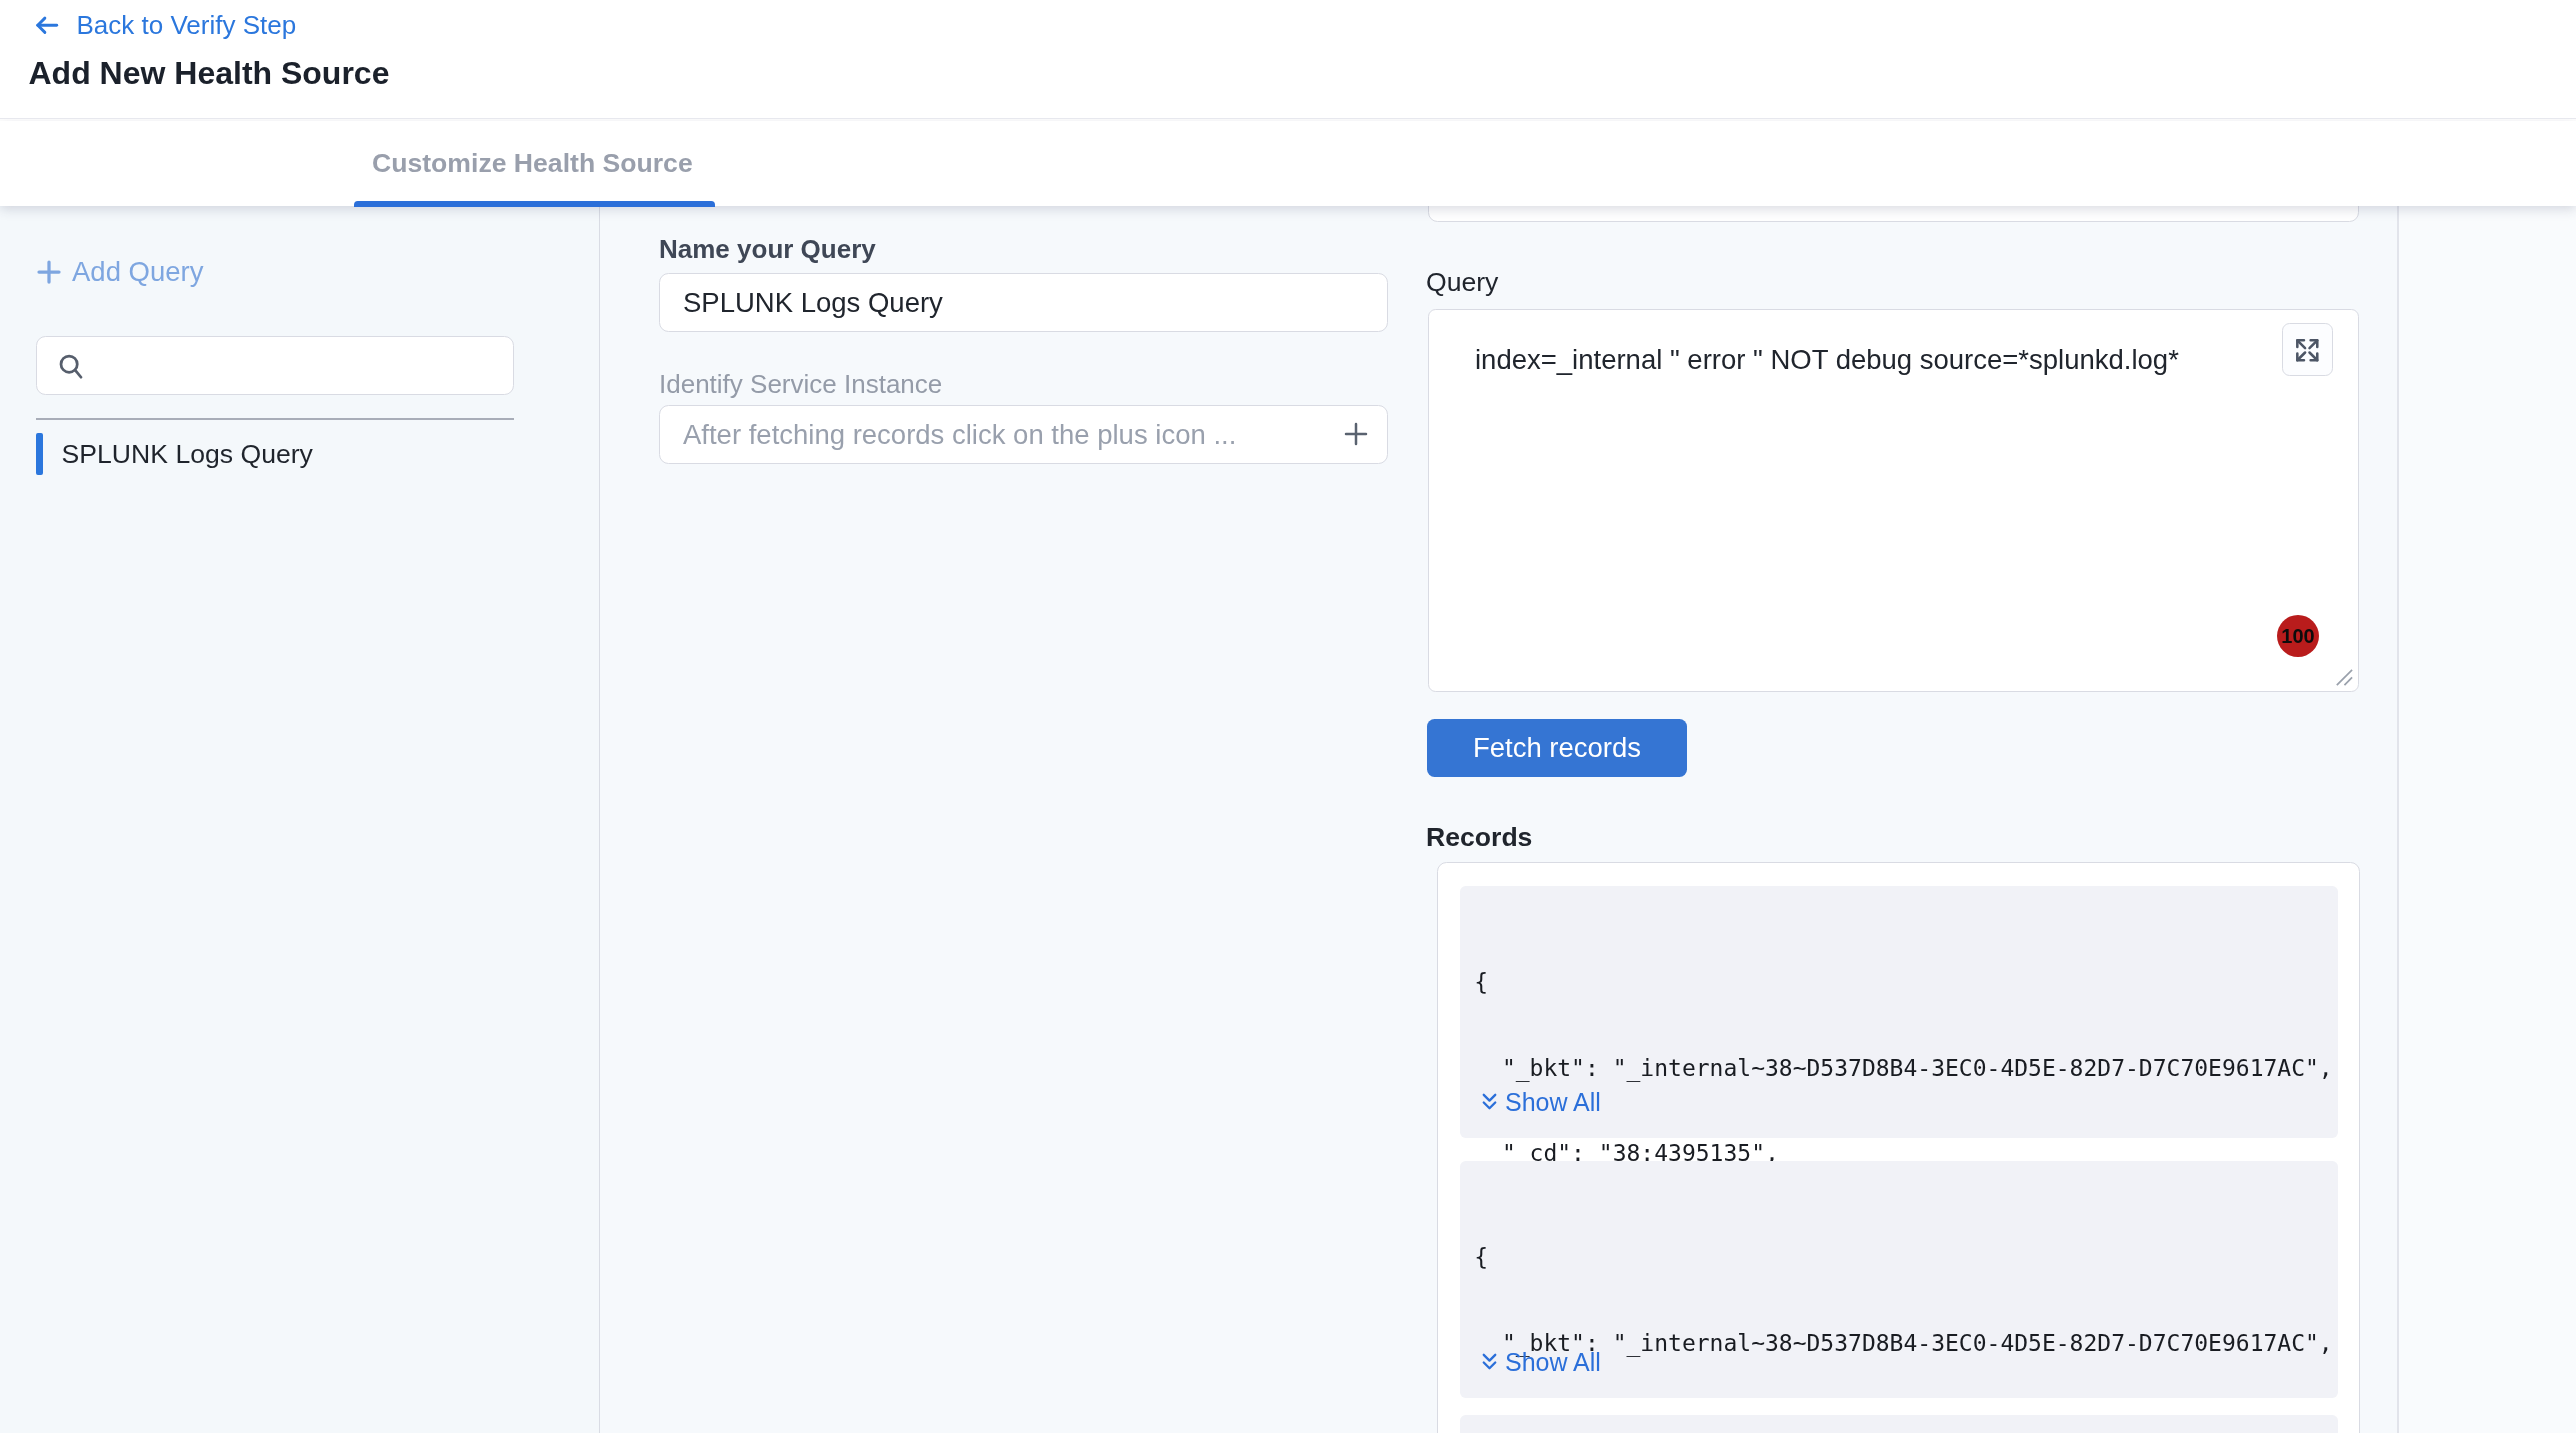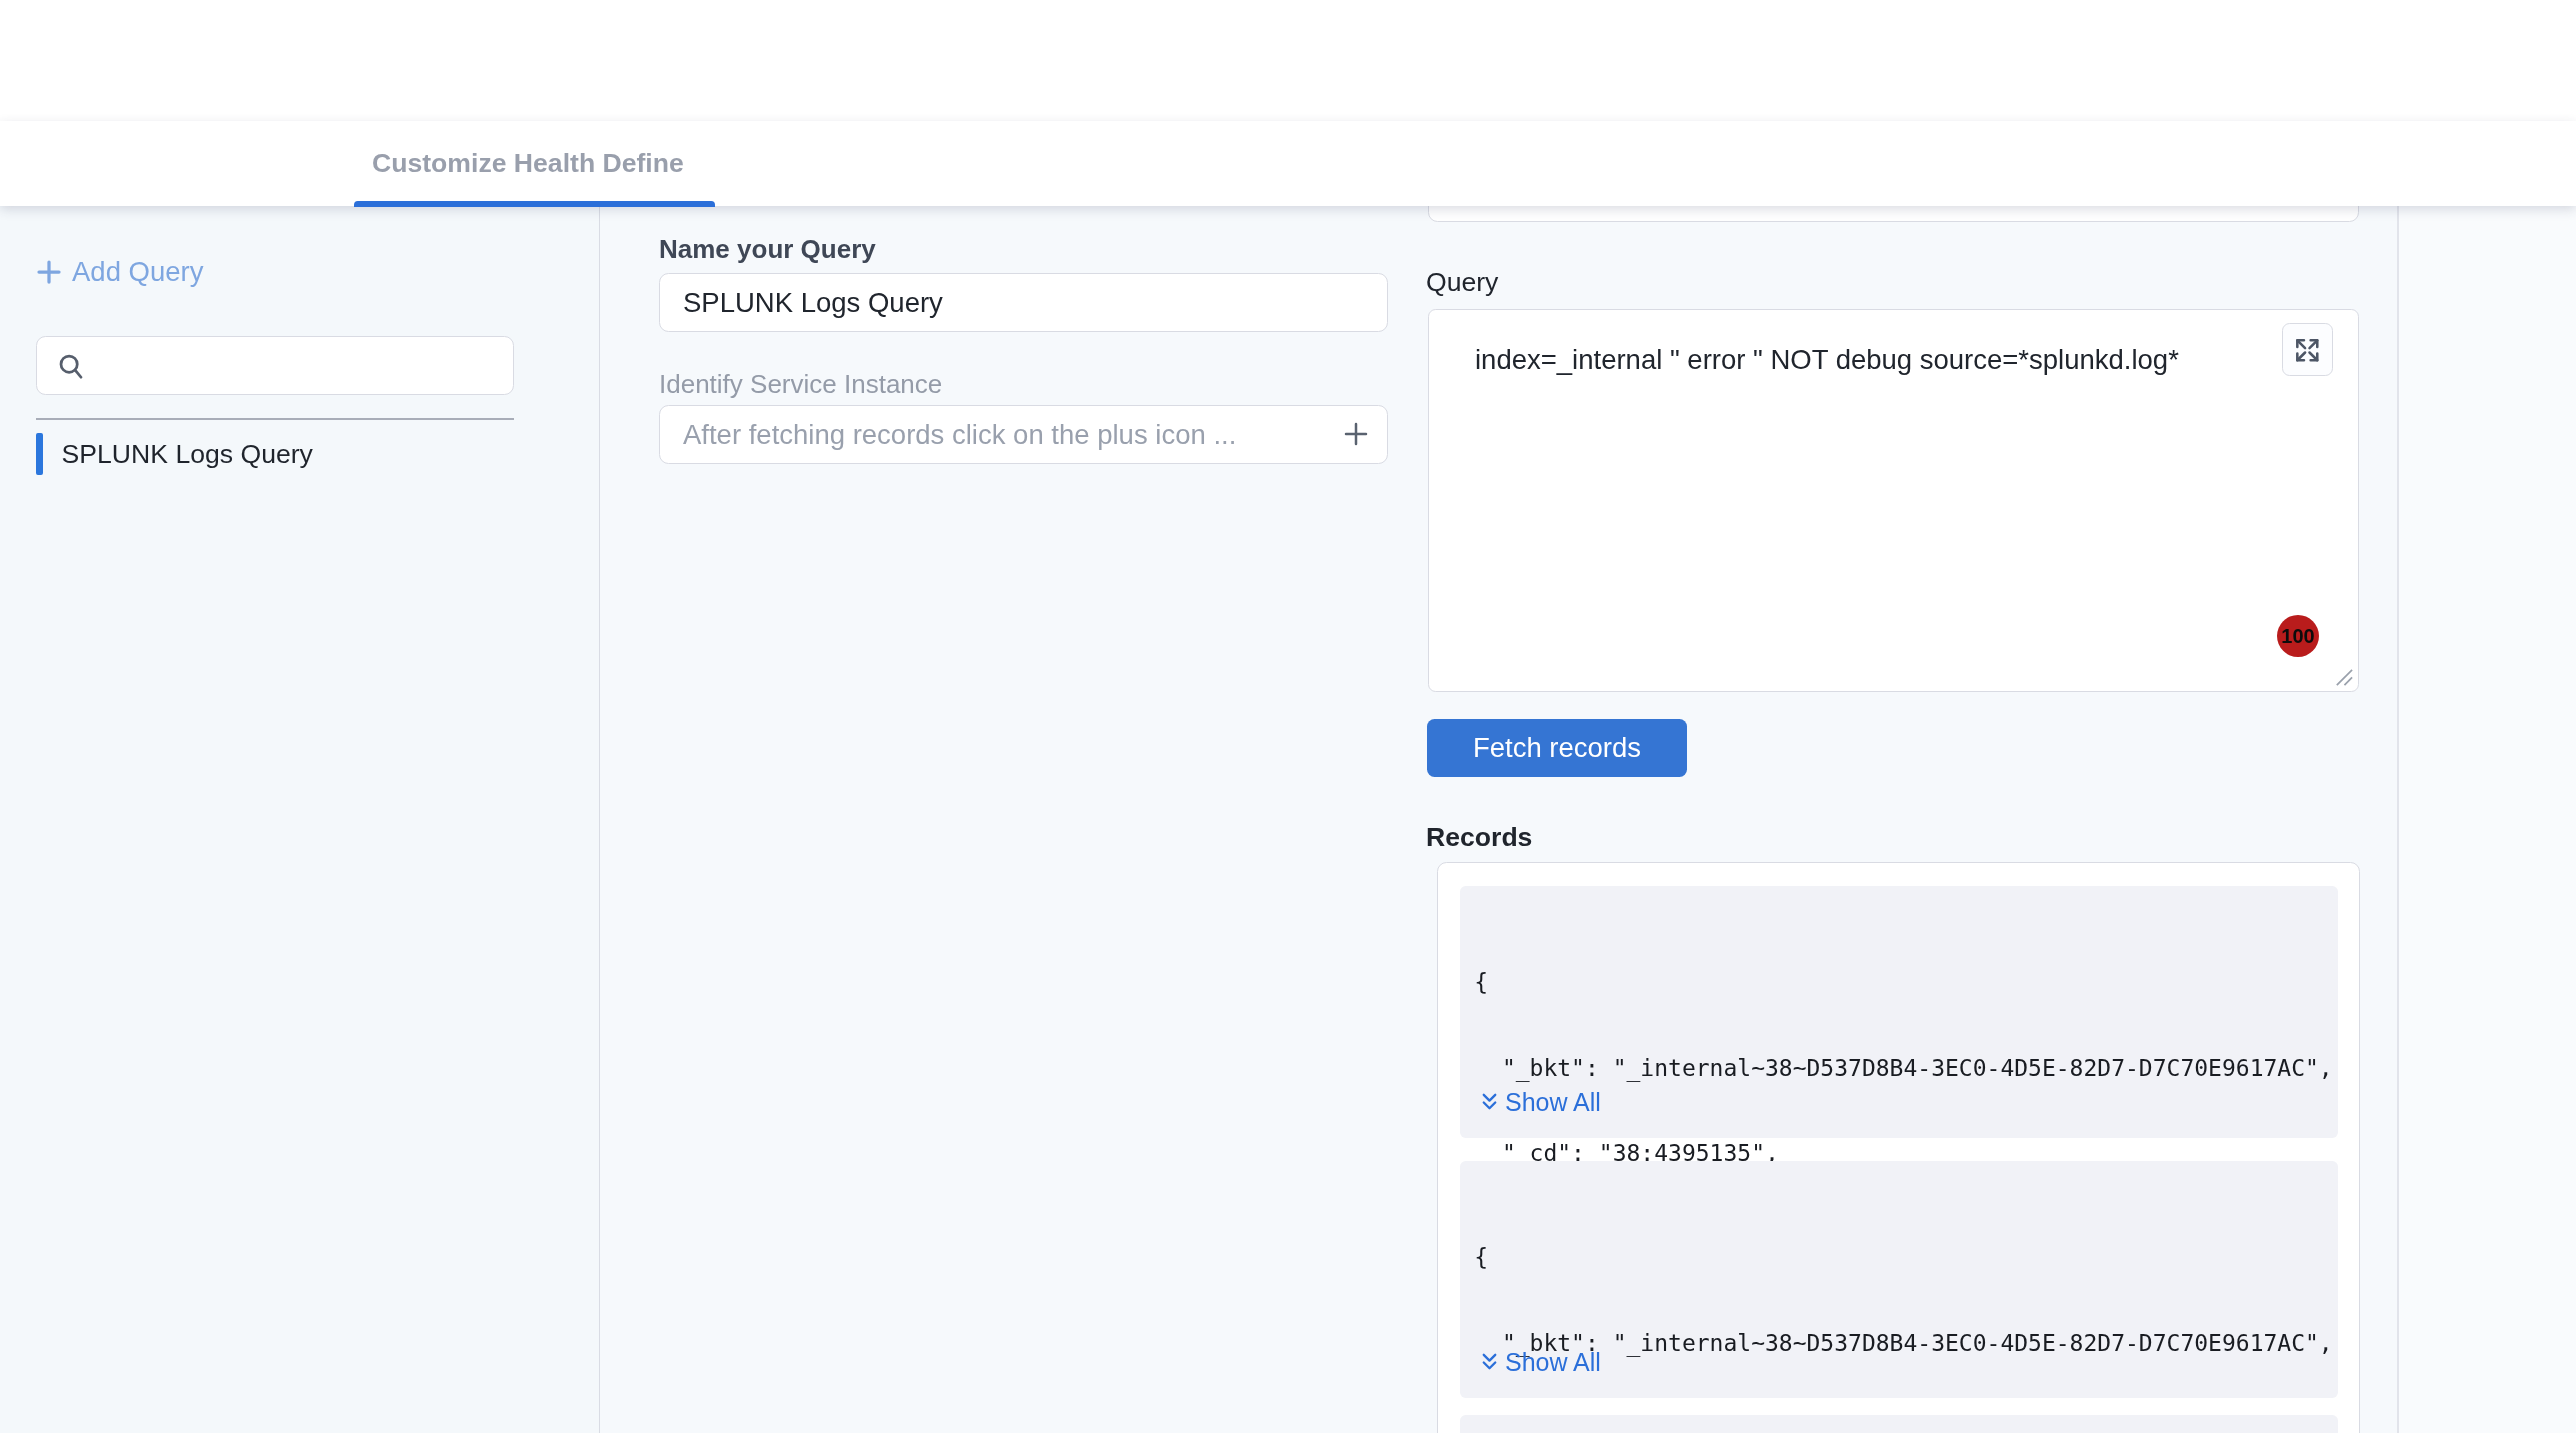--- a/index.html
+++ b/index.html
@@ -90,23 +90,33 @@
                  font-size:23px; line-height:28.5px; color:#191c22; white-space:pre; }
   .show-all { position:absolute; left:18px; bottom:21px; display:flex; align-items:center; gap:4px;
               color:#2b6fd9; font-size:25px; font-weight:500; cursor:pointer; }
   .show-all svg { width:23px; height:23px; }
 </style>
 </head>
 <body>
 
 <div class="app">
 
+  <div class="topbar">
+    <a class="back">
+      <svg viewBox="0 0 24 24" fill="none" stroke="#2b77dd" stroke-width="2.4" stroke-linecap="round" stroke-linejoin="round">
+        <path d="M20 12H4"></path>
+          <path d="M10 6l-6 6 6 6"></path>
+      </svg>
+      <span>Back to Verify Step</span>
+    </a>
+    <div class="page-title">Add New Health Source</div>
+  </div>
 
   <div class="tabbar">
-    <div class="tab tab-customize">Customize Health Define</div>
+    <div class="tab tab-customize">Customize Health Source</div>
     <div class="tab-underline"></div>
   </div>
 
   <div class="content">
 
     <div class="sidebar">
       <div class="add-query">
         <svg viewBox="0 0 24 24" fill="none" stroke="#7ea6e0" stroke-width="2.6" stroke-linecap="round">
           <path d="M12 4v16"></path>
             <path d="M4 12h16"></path>

